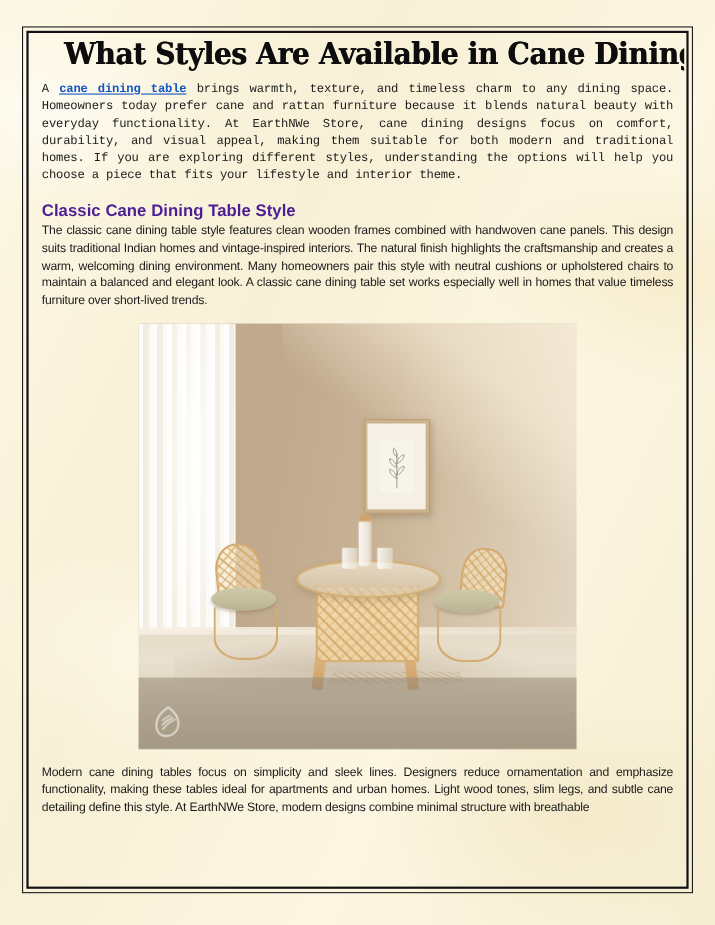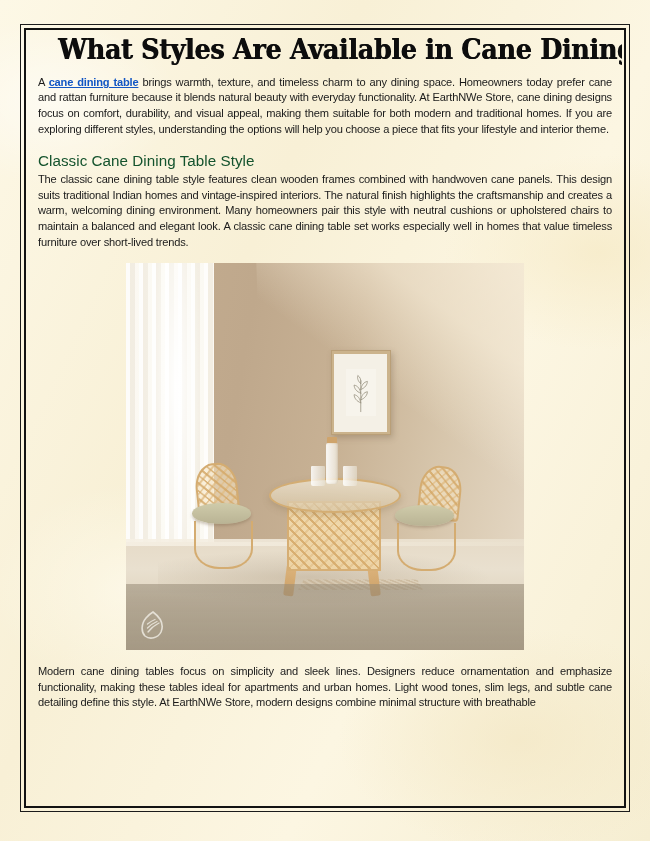--- a/index.html
+++ b/index.html
@@ -86,40 +86,41 @@
     text-justify: inter-word;
     font-family: "Liberation Sans", sans-serif;
     font-size: 11.1px;
     line-height: 15.6px;
     color: #1a1a1a;
     letter-spacing: -0.18px;
   }
   p.intro {
     margin-top: 5px;
     margin-bottom: 14px;
+    font-family: Liberation Mono, monospace;
   }
   p.section-body {
     margin-top: 1px;
   }
 
   a.inline-link {
     color: #1256c4;
     font-weight: bold;
     text-decoration: underline;
     text-underline-offset: 1px;
   }
 
   
   h2.section-heading {
     margin: 0 0 2px 0;
     font-family: "Liberation Sans", sans-serif;
-    font-weight: normal;
+    font-weight: bold;
     font-size: 15.2px;
     line-height: 19px;
-    color: #14532d;
+    color: #4c1d95;
     letter-spacing: 0.05px;
   }
 
   
   .photo-wrap {
     width: 398px;
     height: 387px;
     margin: 13px auto 14px auto;
     position: relative;
     overflow: hidden;

